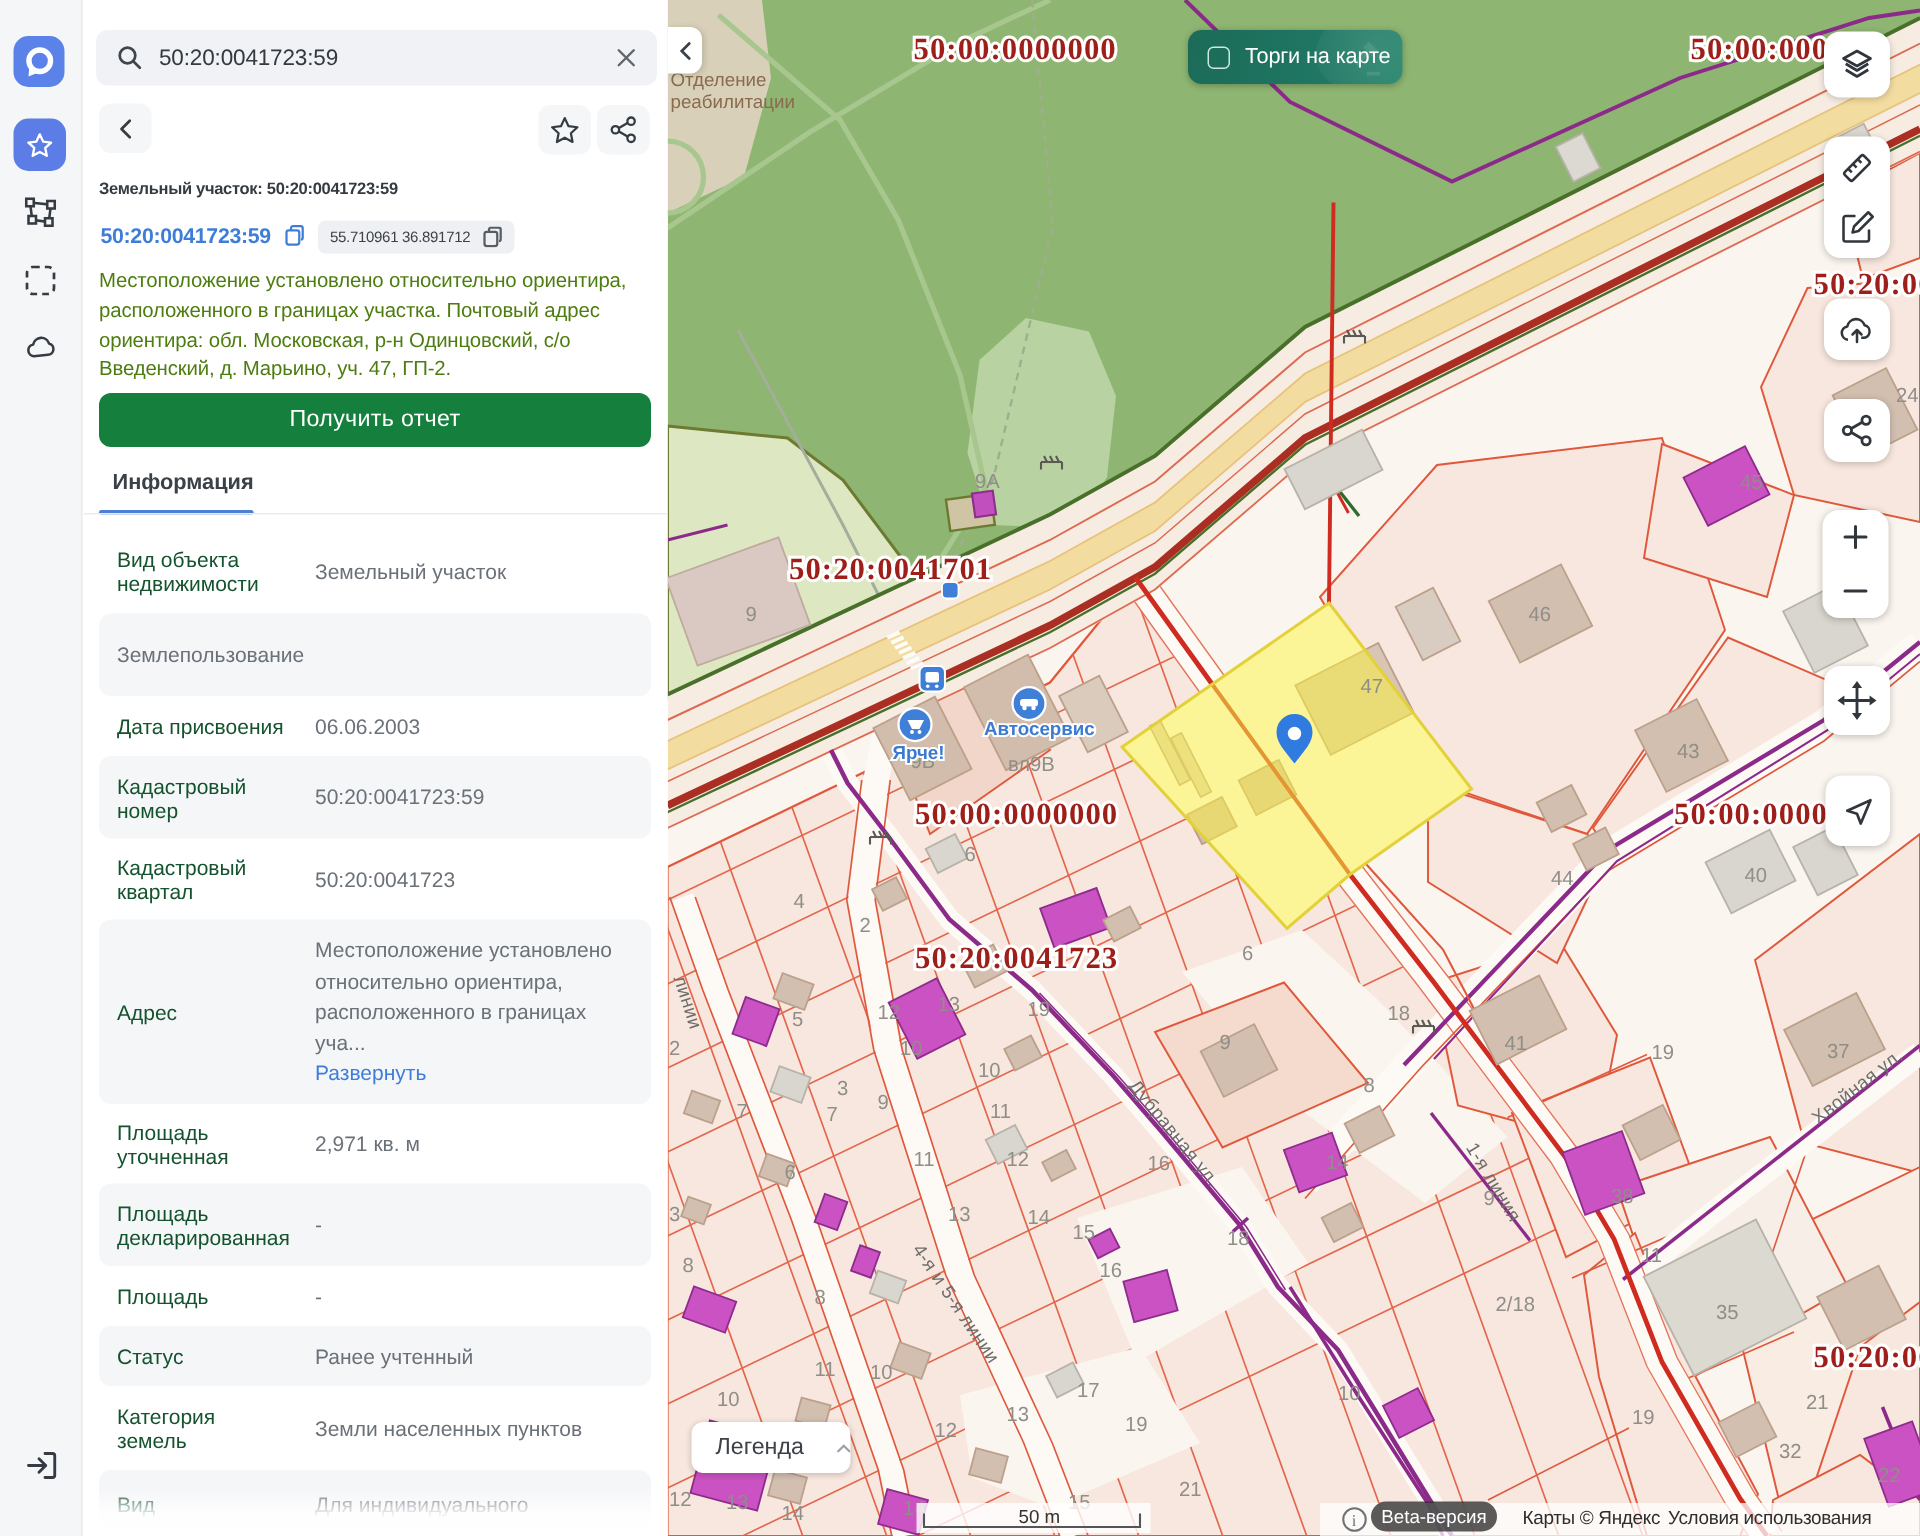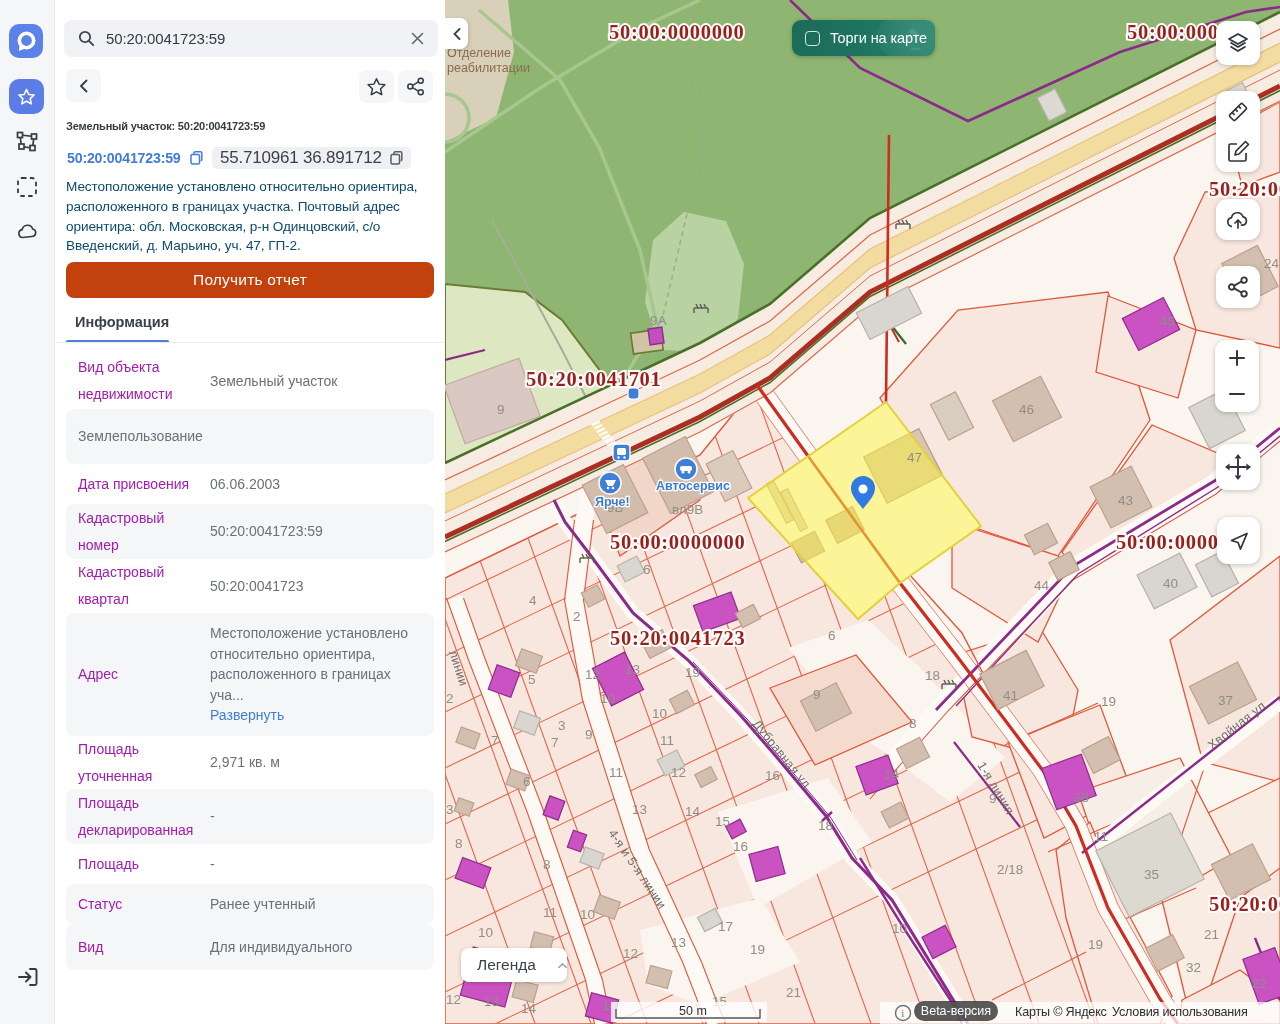--- a/index.html
+++ b/index.html
@@ -5,30 +5,30 @@
 .rail{position:absolute;left:0;top:0;width:55px;height:1024px;background:#f4f6f8;border-right:1px solid #e7eaee}
 .logo{position:absolute;left:9px;top:24px;width:34px;height:34px;border-radius:10px;background:#5b82e8}
 .navact{position:absolute;left:9px;top:79px;width:35px;height:35px;border-radius:10px;background:#5c7de5;display:flex;align-items:center;justify-content:center}
 .ric{position:absolute;left:16px;width:22px;height:22px}
 .panel{position:absolute;left:56px;top:0;width:389px;height:1024px;background:#fff}
 .search{position:absolute;left:8px;top:20px;width:374px;height:37px;background:#f0f2f5;border-radius:8px;display:flex;align-items:center}
 .search .txt{font-size:15px;color:#333a41;margin-left:11px;letter-spacing:-0.1px}
 .btn{position:absolute;width:35px;height:33px;background:#f4f6f8;border-radius:8px;display:flex;align-items:center;justify-content:center}
 .title{position:absolute;left:10px;top:120px;font-size:11px;font-weight:700;color:#343b42;letter-spacing:-0.2px}
 .chipLink{position:absolute;left:11px;top:150px;font-size:14.2px;font-weight:600;color:#3f7ed8;letter-spacing:-0.2px}
-.chipGray{position:absolute;left:156px;top:147px;height:22px;background:#eef0f3;border-radius:5px;font-size:17px;color:#3b4249;display:flex;align-items:center;padding:0 8px;letter-spacing:-0.2px}
-.para{position:absolute;left:10px;top:177px;width:380px;font-size:13.6px;line-height:19.8px;color:#0c4a6e;letter-spacing:-0.1px;white-space:nowrap}
-.greenbtn{position:absolute;left:10px;top:262px;width:368px;height:36px;background:#c2410c;border-radius:8px;color:#fff;font-size:15.5px;font-weight:500;display:flex;align-items:center;justify-content:center;letter-spacing:0.2px}
+.chipGray{position:absolute;left:156px;top:147px;height:22px;background:#eef0f3;border-radius:5px;font-size:10px;color:#3b4249;display:flex;align-items:center;padding:0 8px;letter-spacing:-0.2px}
+.para{position:absolute;left:10px;top:177px;width:380px;font-size:13.6px;line-height:19.8px;color:#4d7c0f;letter-spacing:-0.1px;white-space:nowrap}
+.greenbtn{position:absolute;left:10px;top:262px;width:368px;height:36px;background:#15803d;border-radius:8px;color:#fff;font-size:15.5px;font-weight:500;display:flex;align-items:center;justify-content:center;letter-spacing:0.2px}
 .tab{position:absolute;left:19px;top:314px;font-size:14.5px;font-weight:700;color:#3a4148}
 .tabline{position:absolute;left:10px;top:340px;width:103px;height:3px;background:#4d7fd2;border-radius:2px}
 .divider{position:absolute;left:0;top:342px;width:389px;height:1px;background:#e9ebee}
 .table{position:absolute;left:10px;top:353px;width:368px}
 .row{display:flex;align-items:center;border-radius:8px}
 .row.gray{background:#f5f6f8}
-.lab{width:132px;padding-left:12px;font-size:14px;color:#a21caf;line-height:27px}
+.lab{width:132px;padding-left:12px;font-size:14px;color:#14532d;line-height:16px}
 .val{flex:1;padding-left:12px;font-size:14px;color:#6a7178;line-height:20.5px}
 .expand{color:#3f7ed8;}
 .map{position:absolute;left:445px;top:0;width:926px;height:1024px;overflow:hidden}
 .mbtn{position:absolute;background:#fff;border-radius:11px;box-shadow:0 1px 5px rgba(0,0,0,0.22);display:flex;align-items:center;justify-content:center;flex-direction:column}
 .handle{position:absolute;left:0px;top:18px;width:23px;height:31px;background:#fff;border-radius:0 8px 8px 0;box-shadow:1px 1px 4px rgba(0,0,0,0.15);display:flex;align-items:center;justify-content:center}
 .torgi{position:absolute;left:347px;top:20px;width:143px;height:36px;border-radius:9px;background:linear-gradient(100deg,#1b6b57 0%,#1f7663 60%,#27856c 100%);box-shadow:0 1px 4px rgba(0,0,0,0.25);display:flex;align-items:center;overflow:hidden}
 .torgi .cb{width:15px;height:15px;border:1.6px solid #cfe8df;border-radius:4px;margin-left:13px}
 .torgi .tx{color:#fff;font-size:14.5px;margin-left:10px;letter-spacing:-0.1px}
 .legend{position:absolute;left:16px;top:948px;width:106px;height:34px;background:#fff;border-radius:8px;box-shadow:0 1px 4px rgba(0,0,0,0.2);display:flex;align-items:center}
 .legend .tx{font-size:15.5px;color:#3b424a;margin-left:16px}
@@ -535,20 +535,24 @@
         <div class="val">-</div>
       </div>
       <div class="row" style="height:40px">
         <div class="lab">Площадь</div>
         <div class="val">-</div>
       </div>
       <div class="row gray" style="height:40px">
         <div class="lab">Статус</div>
         <div class="val">Ранее учтенный</div>
       </div>
+      <div class="row" style="height:56px">
+        <div class="lab">Категория<br>земель</div>
+        <div class="val">Земли населенных пунктов</div>
+      </div>
       <div class="row gray" style="height:46px">
         <div class="lab">Вид</div>
         <div class="val">Для индивидуального</div>
       </div>
     </div>
   <div style="position:absolute;left:0;top:992px;width:389px;height:32px;background:linear-gradient(to bottom,rgba(255,255,255,0) 0%,rgba(255,255,255,0.9) 55%,#ffffff 100%)"></div>
 </div>
 <div class="rail">
   <div class="logo"><svg width="34" height="34" viewBox="0 0 34 34">
         <circle cx="17.5" cy="16.5" r="7.2" fill="none" stroke="#fff" stroke-width="3.6"></circle>

